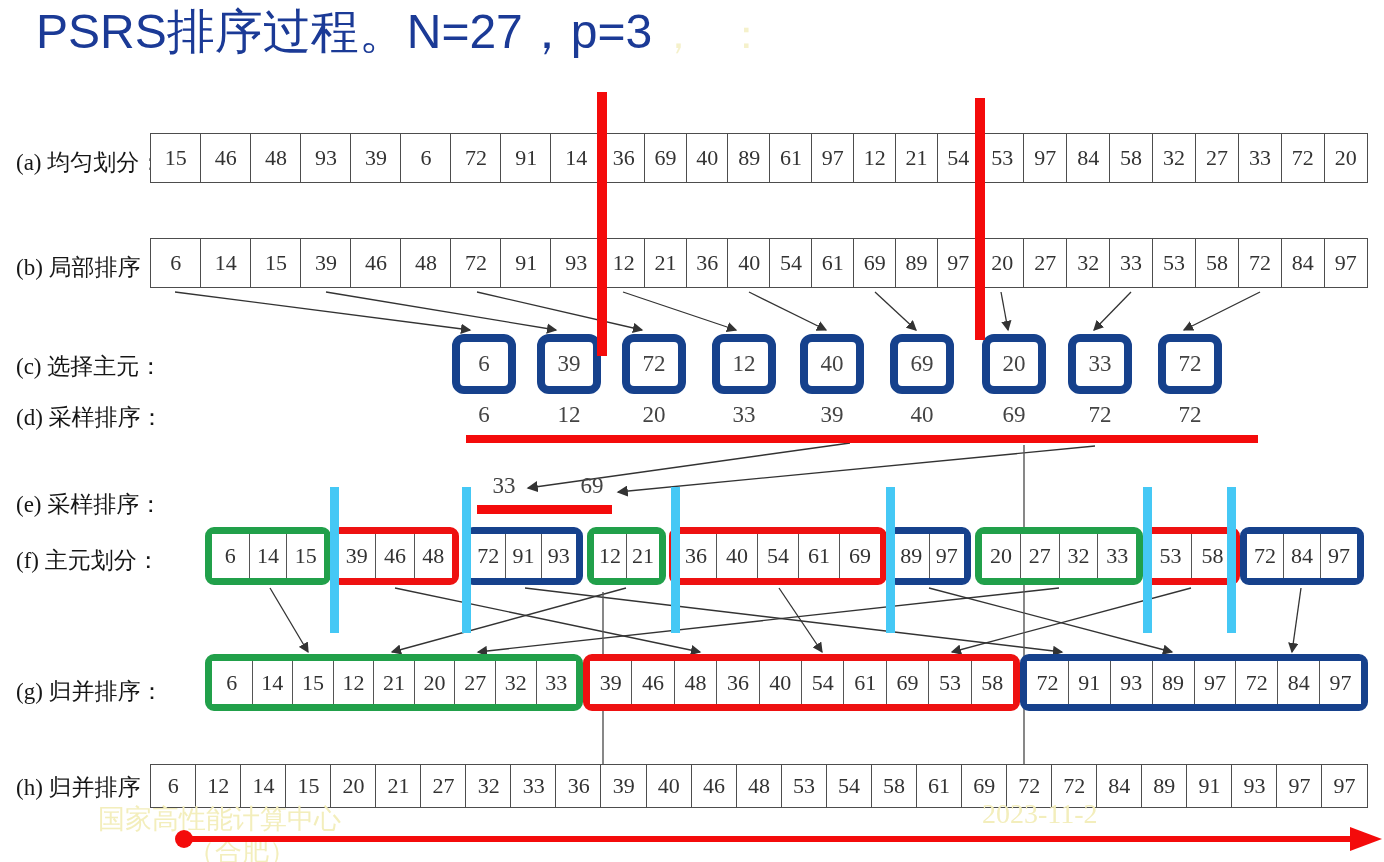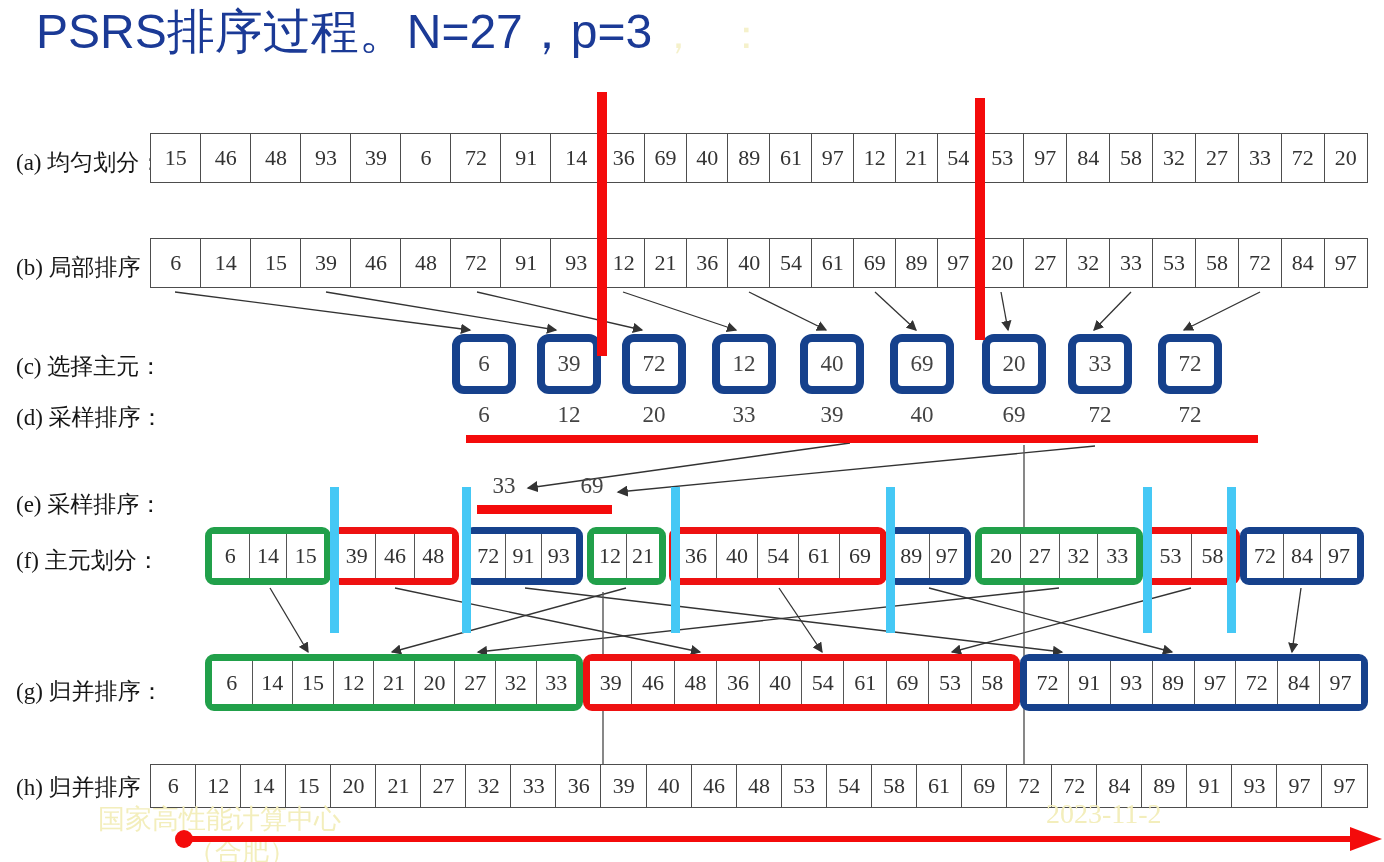--- a/index.html
+++ b/index.html
@@ -101,21 +101,21 @@
   <div class="row-label" style="top:252px;">(b) 局部排序：</div>
   <div class="row-label" style="top:351px;">(c) 选择主元：</div>
   <div class="row-label" style="top:402px;">(d) 采样排序：</div>
   <div class="row-label" style="top:489px;">(e) 采样排序：</div>
   <div class="row-label" style="top:545px;">(f) 主元划分：</div>
   <div class="row-label" style="top:676px;">(g) 归并排序：</div>
   <div class="row-label" style="top:772px;">(h) 归并排序：</div>
 
   <div class="wm" style="left:98px;top:801px;">国家高性能计算中心</div>
   <div class="wm" style="left:188px;top:834px;">（合肥）</div>
-  <div class="wm" style="left:1046px;top:798px;font-size:28px;">2023-11-2</div>
+  <div class="wm" style="left:982px;top:798px;font-size:28px;">2023-11-2</div>
 
   <svg id="footer-overlay" width="1384" height="862">
     <circle cx="184" cy="839" r="9" fill="#f40b0b"></circle>
     <line x1="184" y1="839" x2="1352" y2="839" stroke="#f40b0b" stroke-width="6"></line>
     <polygon points="1350,827 1382,839 1350,851" fill="#f40b0b"></polygon>
   </svg>
 
 <div class="cells" style="left:150px;top:133px;width:452px;height:50px;">
       <div class="cell">15</div>
       <div class="cell">46</div>

